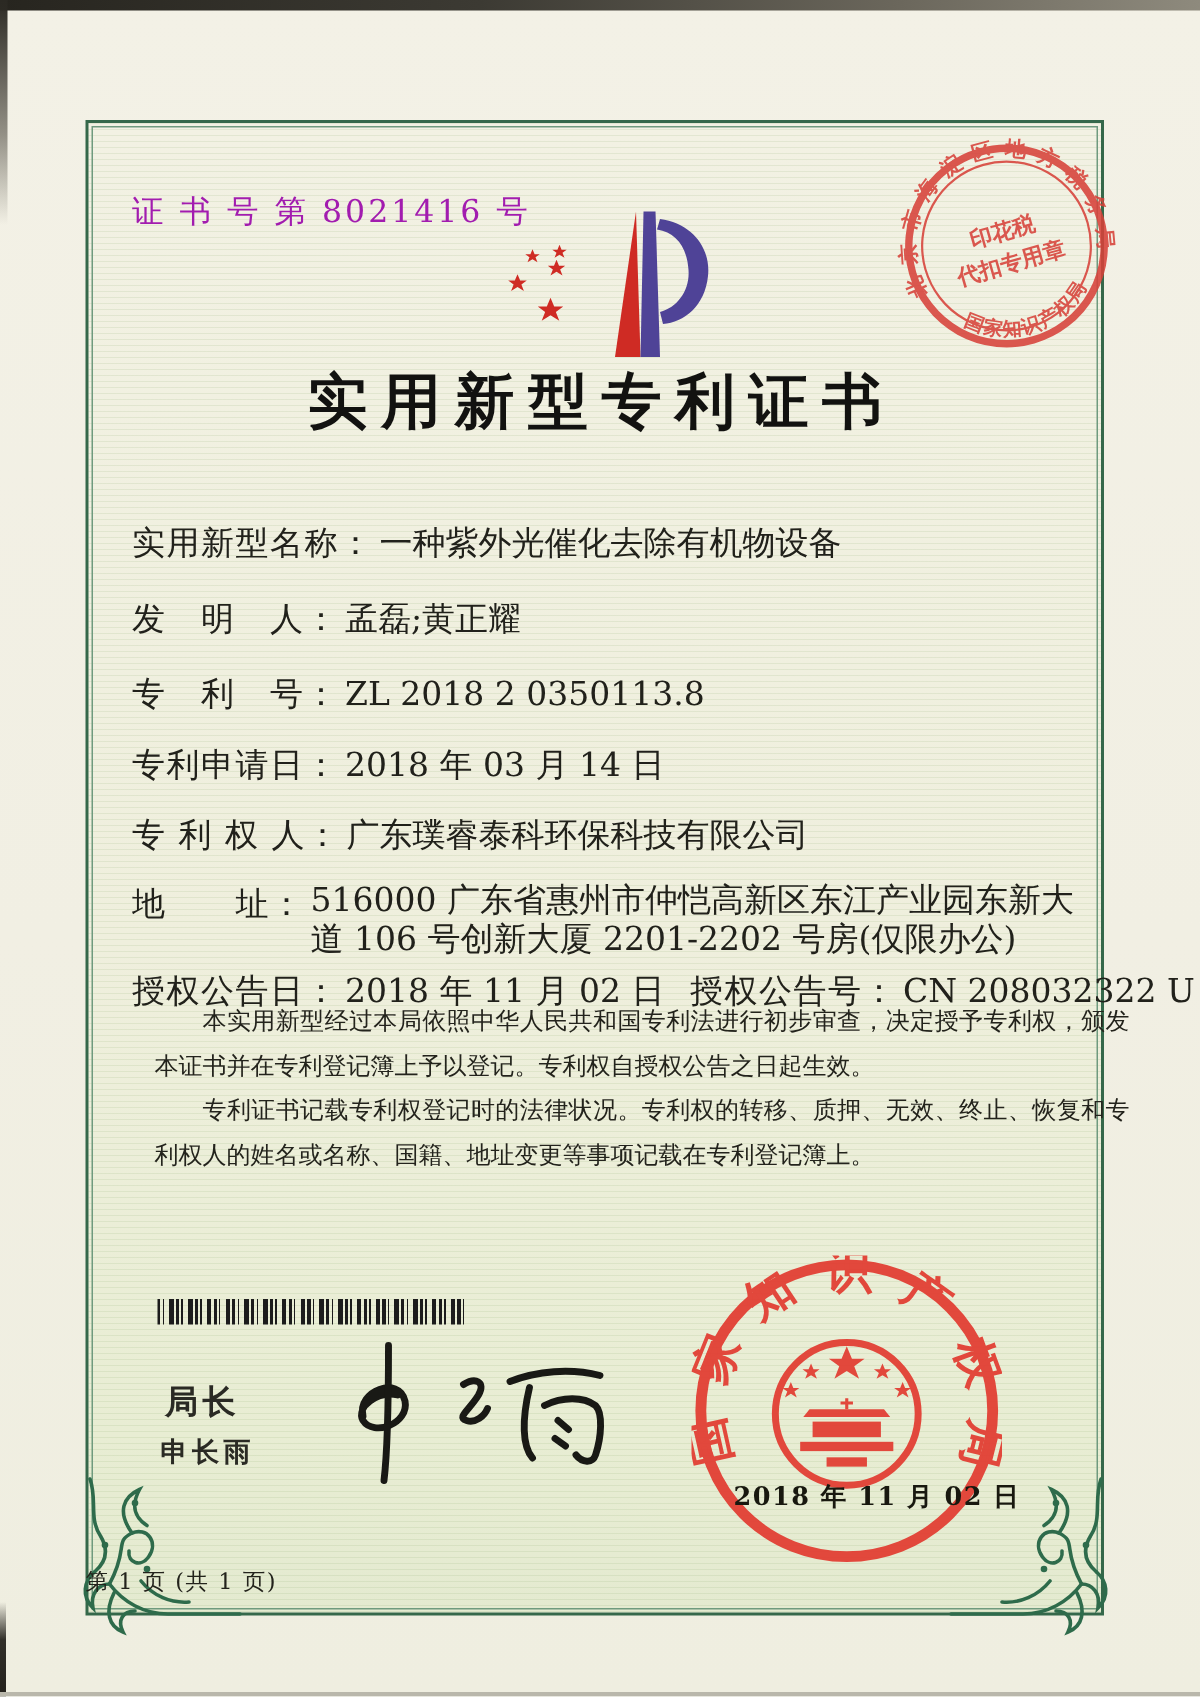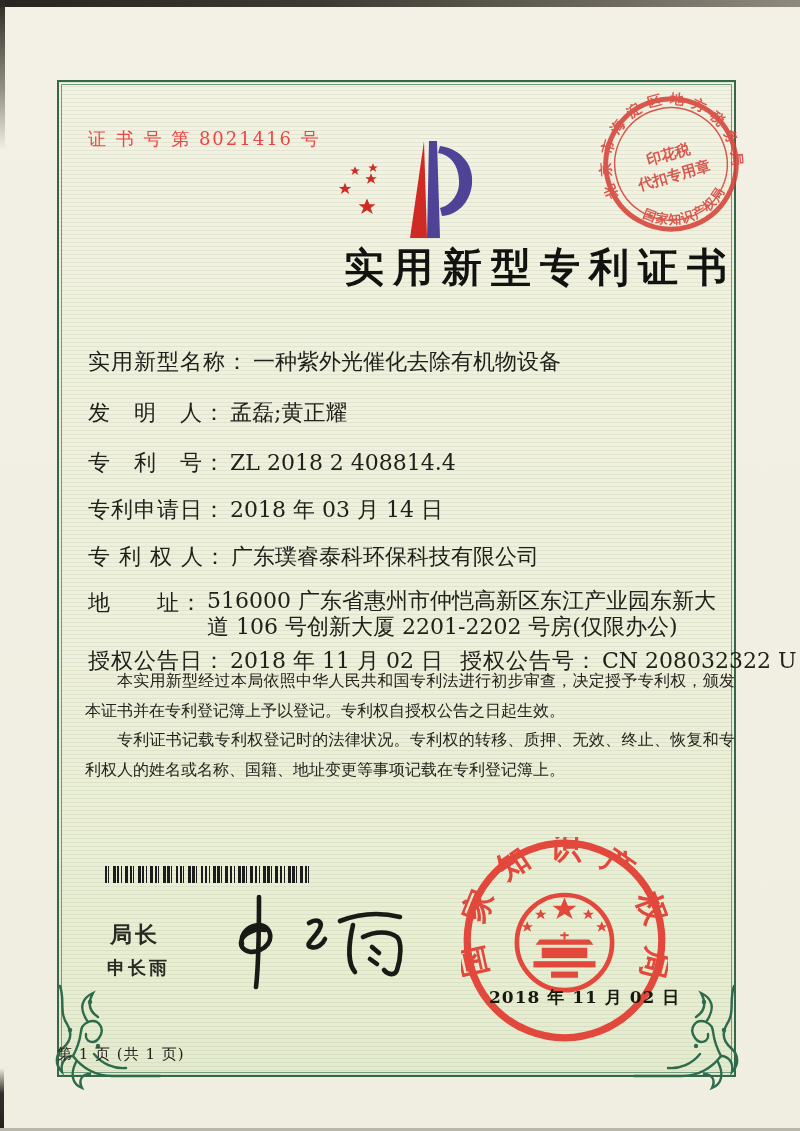--- a/index.html
+++ b/index.html
@@ -18,33 +18,33 @@
     background:linear-gradient(180deg,rgba(40,38,32,0) 0%,#32302a 40%,#23211c 100%);}
   .edge-bottom{left:0;top:1128px;width:800px;height:3px;background:#b9b7ab;}
   
   .frame{left:57px;top:80px;width:679px;height:997px;
     border:2px solid #35684a;
     background:
       repeating-linear-gradient(180deg,rgba(130,165,100,.14) 0px,rgba(130,165,100,.14) 1px,rgba(0,0,0,0) 1px,rgba(0,0,0,0) 4px),
       linear-gradient(180deg,#f2f1e3 0%,#efefdd 55%,#e8edd3 88%,#e4ead0 100%);
     box-sizing:border-box;}
   .frame-inner{position:absolute;left:2px;top:2px;right:2px;bottom:2px;border:1px solid #6f9a7e;}
-  .cert-no{left:88px;top:127px;font-size:18px;letter-spacing:2px;color:#ef4444;}
+  .cert-no{left:88px;top:127px;font-size:21px;letter-spacing:2px;color:#a21caf;}
   .logo{left:323px;top:134px;width:154px;height:114px;}
-  .title{left:57px;top:240px;width:679px;text-align:right;font-size:40px;font-weight:bold;
+  .title{left:57px;top:240px;width:679px;text-align:center;font-size:40px;font-weight:bold;
     letter-spacing:9px;text-indent:9px;color:#121210;}
   
   .field{position:absolute;left:88px;font-size:22px;color:#21211b;white-space:nowrap;}
   .field .flabel{letter-spacing:1px;}
   .field .fvalue{margin-left:4px;}
   .field.wrap{white-space:normal;}
   .field.wrap .fvalue{display:inline-block;vertical-align:top;width:512px;line-height:26px;margin-left:4px;}
   .field.right{left:460px;}
   
-  .bodytext{left:85px;top:666px;width:650px;font-size:16px;line-height:29.5px;text-align:justify;color:#23231c;}
+  .bodytext{left:103px;top:666px;width:650px;font-size:16px;line-height:29.5px;text-align:justify;color:#23231c;}
   .bodytext p{margin:0;text-indent:2em;}
   
   .barcode{left:105px;top:866px;width:206px;height:17px;
     background:repeating-linear-gradient(90deg,
       #1c1c1c 0px,#1c1c1c 2px,rgba(0,0,0,0) 2px,rgba(0,0,0,0) 3.5px,
       #1c1c1c 3.5px,#1c1c1c 4.5px,rgba(0,0,0,0) 4.5px,rgba(0,0,0,0) 8px,
       #1c1c1c 8px,#1c1c1c 11px,rgba(0,0,0,0) 11px,rgba(0,0,0,0) 12.5px);}
   
   .sig-title{left:110px;top:920px;font-size:22px;letter-spacing:3px;
     font-family:"DejaVu Sans","Liberation Sans",sans-serif;font-weight:bold;color:#2a2a24;}
@@ -91,21 +91,21 @@
 
 <div class="abs title">实用新型专利证书</div>
 
 <div class="abs field" style="top:347px">
   <span class="flabel">实用新型名称：</span><span class="fvalue">一种紫外光催化去除有机物设备</span>
 </div>
 <div class="abs field" style="top:398px">
   <span class="flabel">发　明　人：</span><span class="fvalue">孟磊;黄正耀</span>
 </div>
 <div class="abs field" style="top:448px">
-  <span class="flabel">专　利　号：</span><span class="fvalue">ZL 2018 2 408814.4</span>
+  <span class="flabel">专　利　号：</span><span class="fvalue">ZL 2018 2 0350113.8</span>
 </div>
 <div class="abs field" style="top:495px">
   <span class="flabel">专利申请日：</span><span class="fvalue">2018 年 03 月 14 日</span>
 </div>
 <div class="abs field" style="top:542px">
   <span class="flabel">专 利 权 人：</span><span class="fvalue">广东璞睿泰科环保科技有限公司</span>
 </div>
 <div class="abs field wrap" style="top:588px">
   <span class="flabel">地　　址：</span><span class="fvalue">516000 广东省惠州市仲恺高新区东江产业园东新大道 106 号创新大厦 2201-2202 号房(仅限办公)</span>
 </div>

